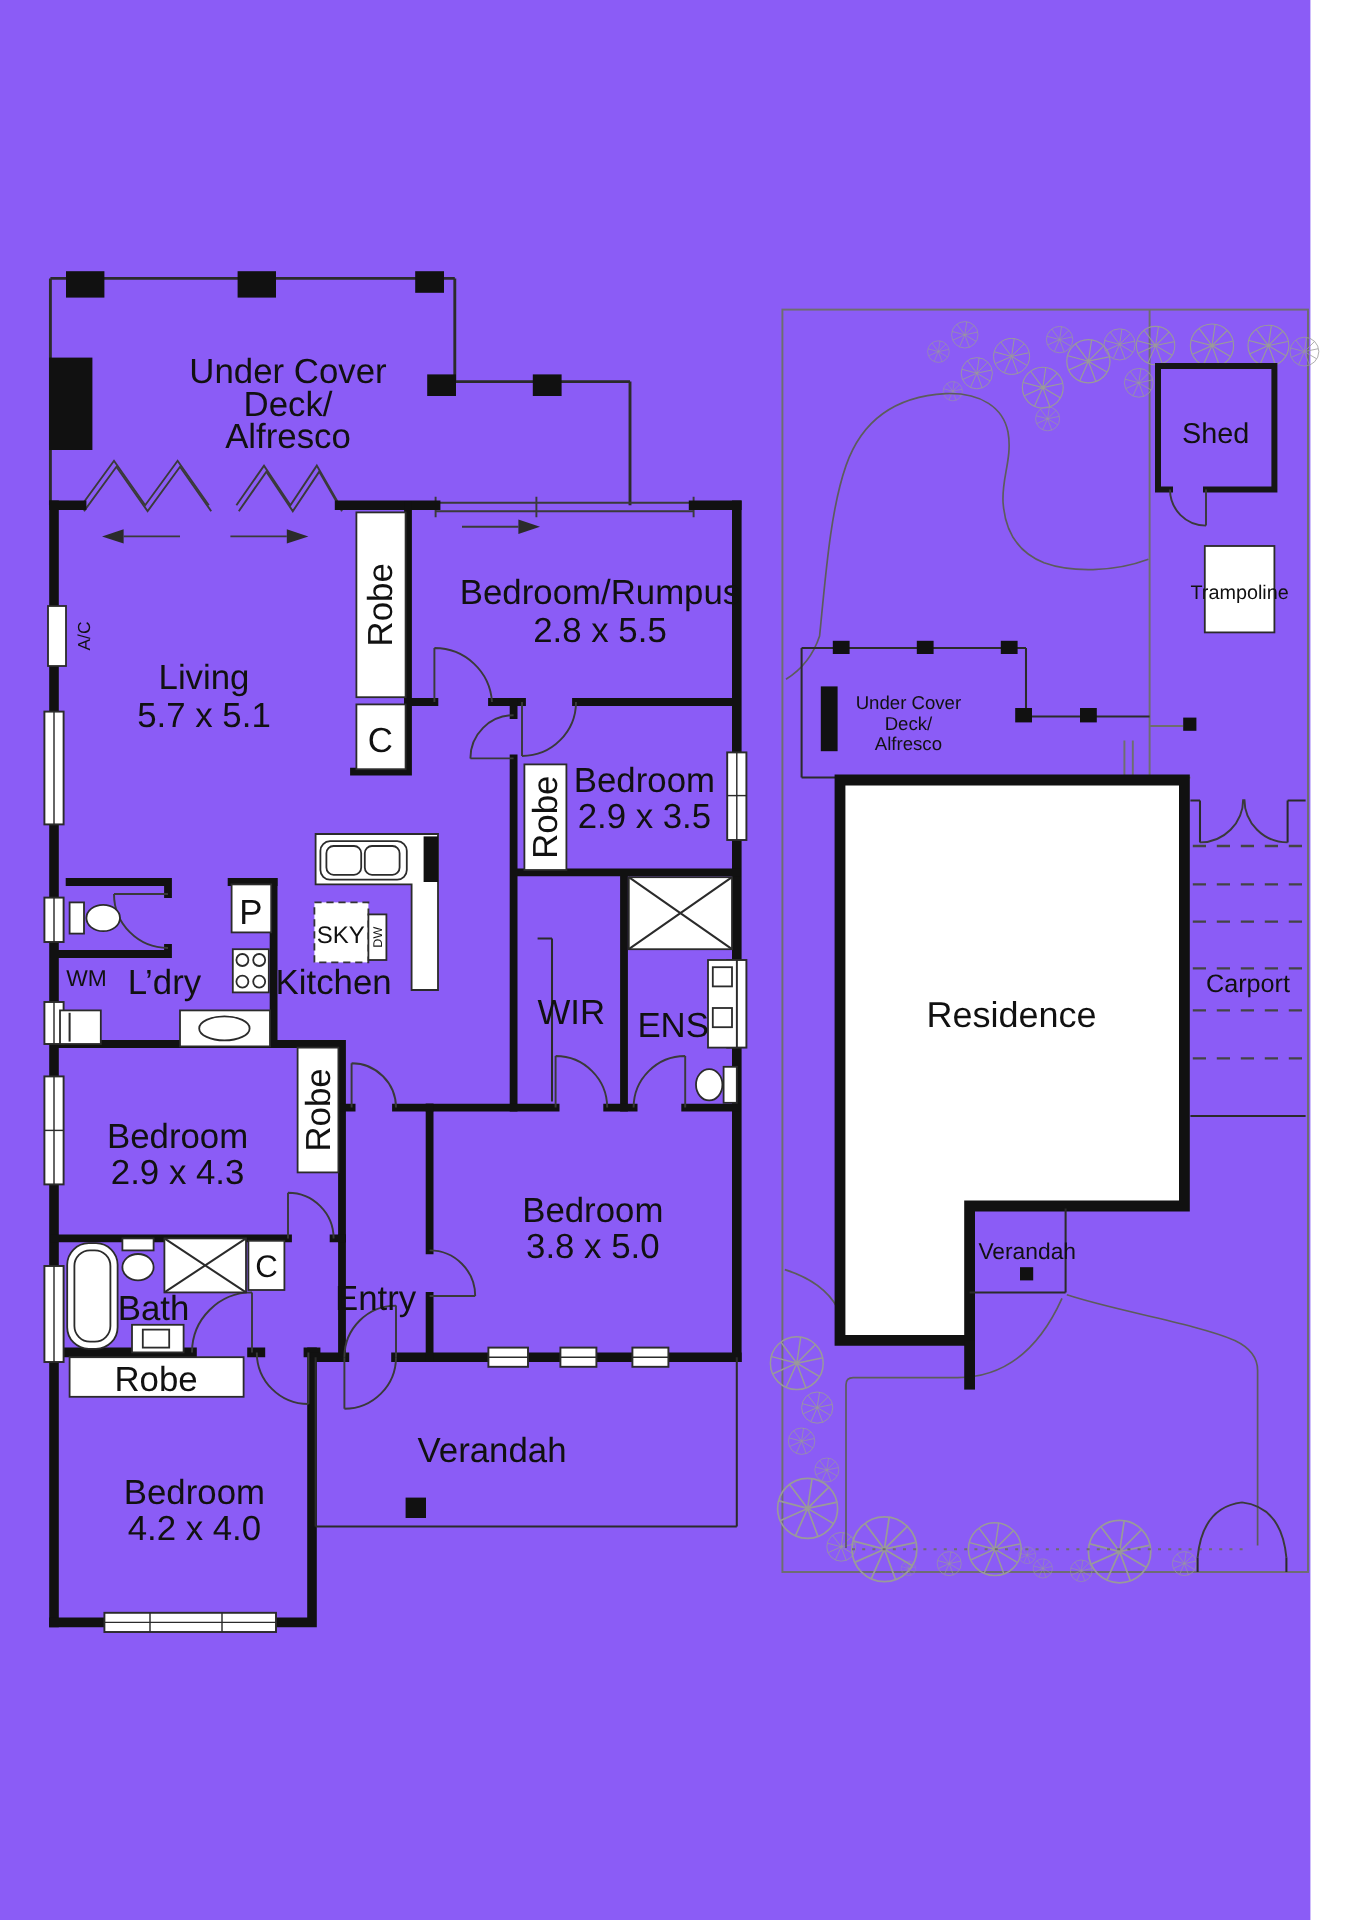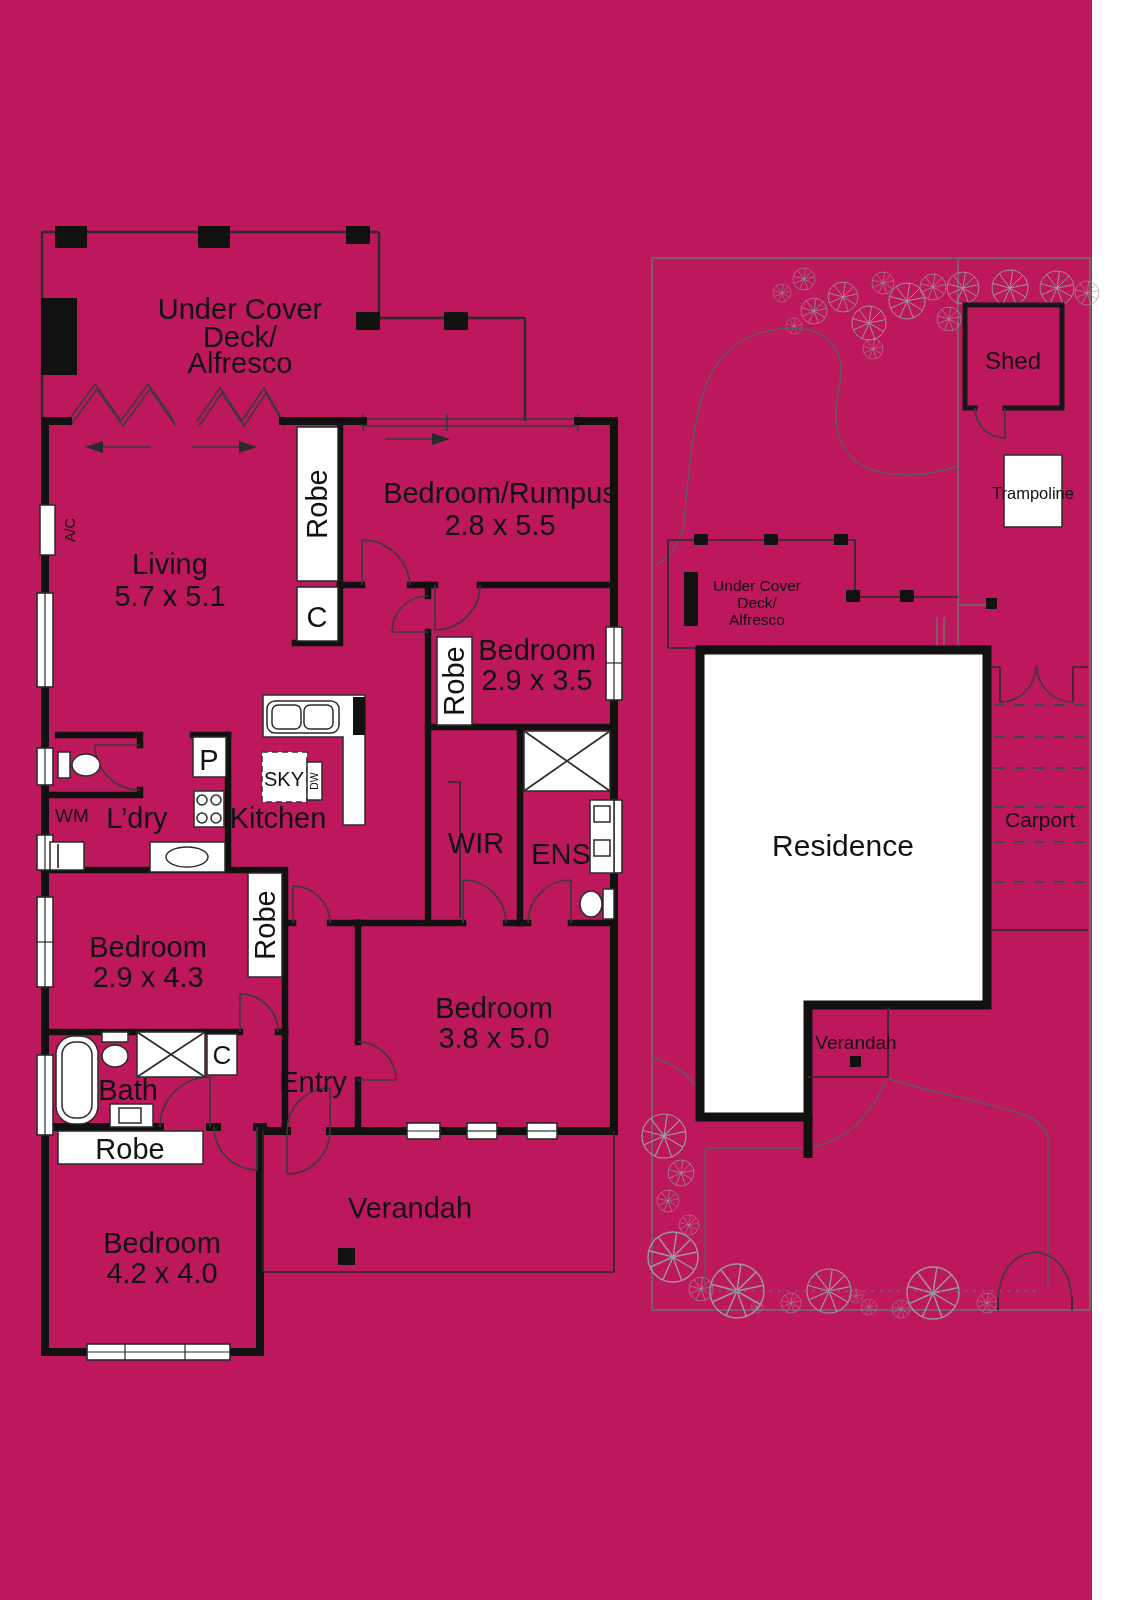--- a/index.html
+++ b/index.html
@@ -1,16 +1,16 @@
 <!DOCTYPE html>
 <html><head>
 <meta charset="utf-8">
 <style>
   html,body{margin:0;padding:0;background:#fff;}
-  .page{width:1092px;height:1600px;background:#be185d;position:relative;font-family:"Liberation Sans",sans-serif;}
+  .page{width:1092px;height:1600px;background:#8b5cf6;position:relative;font-family:"Liberation Sans",sans-serif;}
   svg{display:block;}
   svg text{fill:#111;font-family:"Liberation Sans",sans-serif;}
   .wall-ext{stroke:#111;stroke-width:8;stroke-linecap:square;}
   .wall-int{stroke:#111;stroke-width:6.5;stroke-linecap:square;}
   .thin{stroke:#2b2b2b;stroke-width:1.7;fill:none;}
   .thin2{stroke:#2b2b2b;stroke-width:2.4;fill:none;}
   .arc{stroke:#3a3a3a;stroke-width:1.6;fill:none;}
   .post{fill:#111;stroke:none;}
   .winbox{fill:#fff;stroke:#2b2b2b;stroke-width:1.6;}
   .winline{stroke:#2b2b2b;stroke-width:1.2;}

